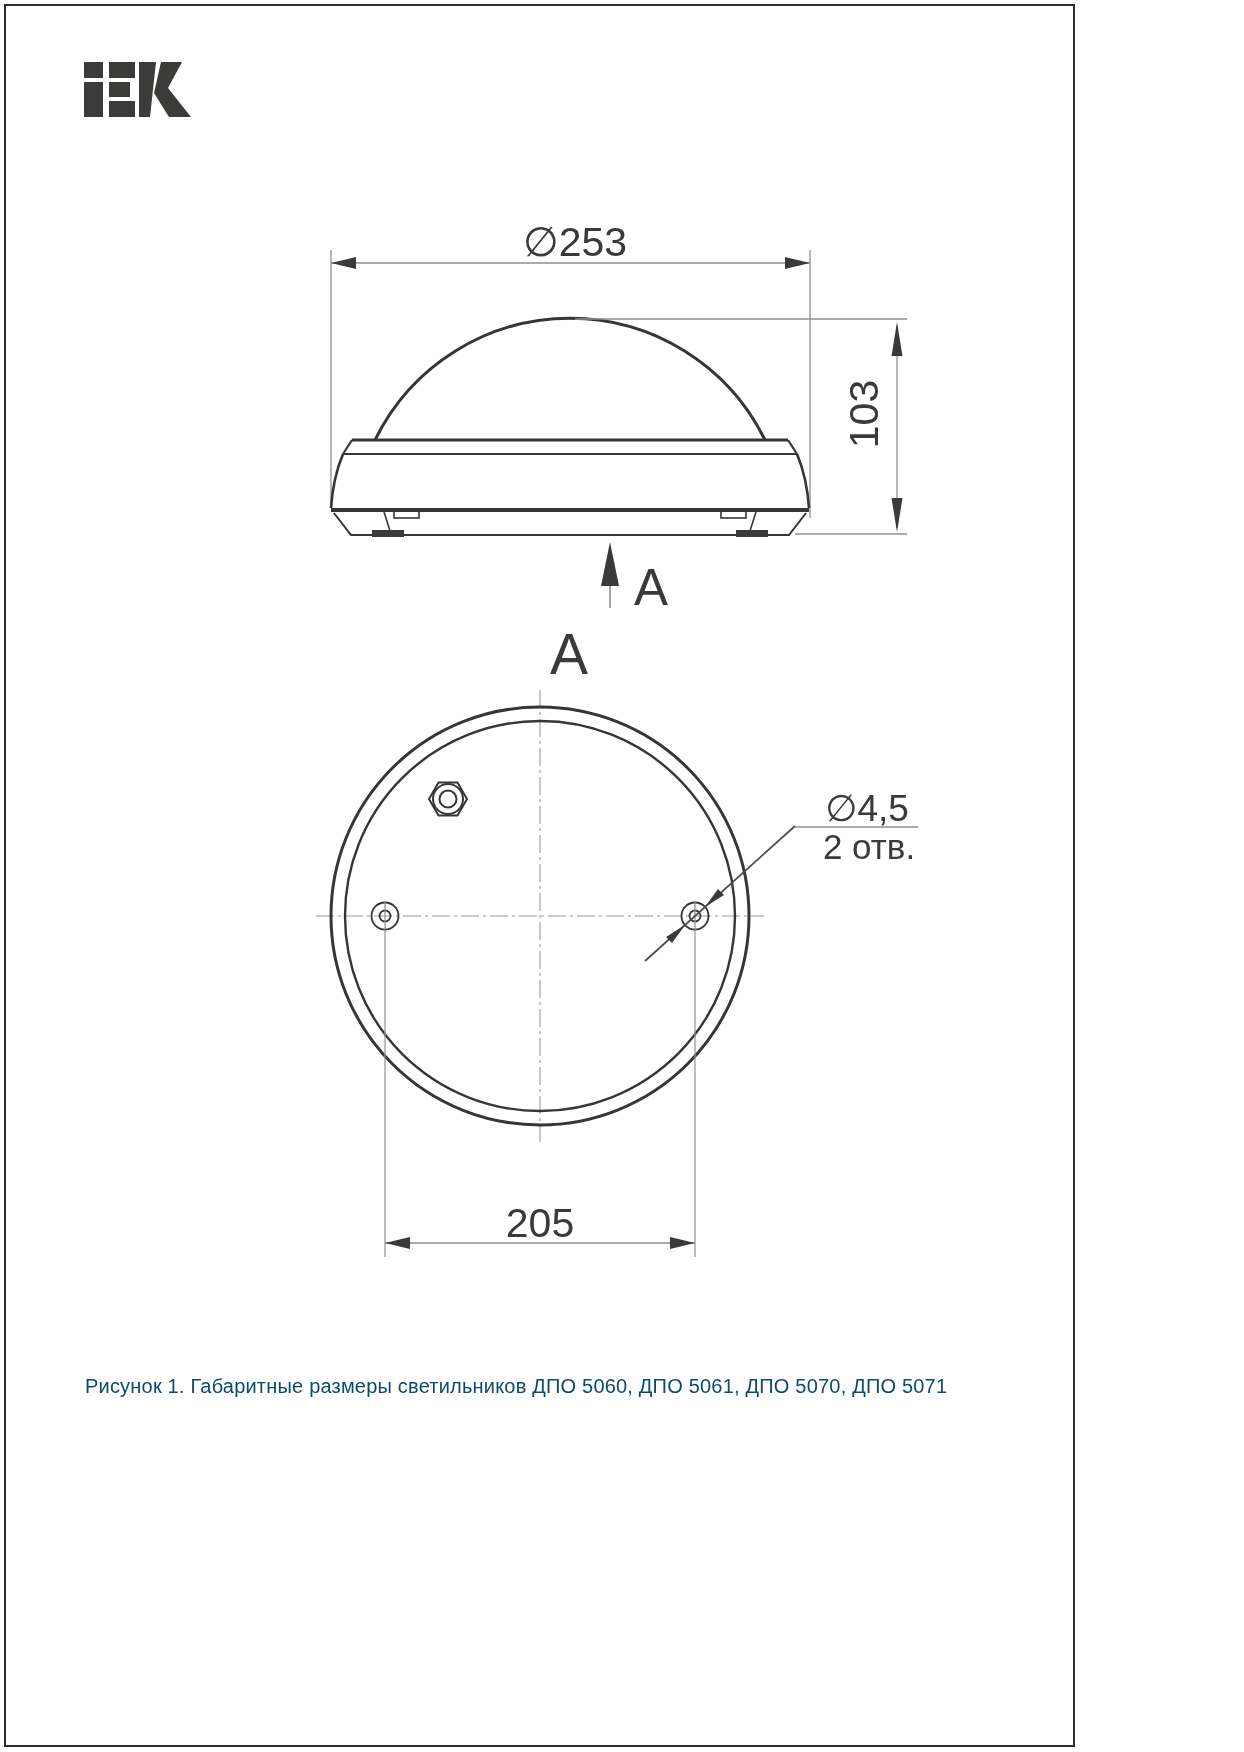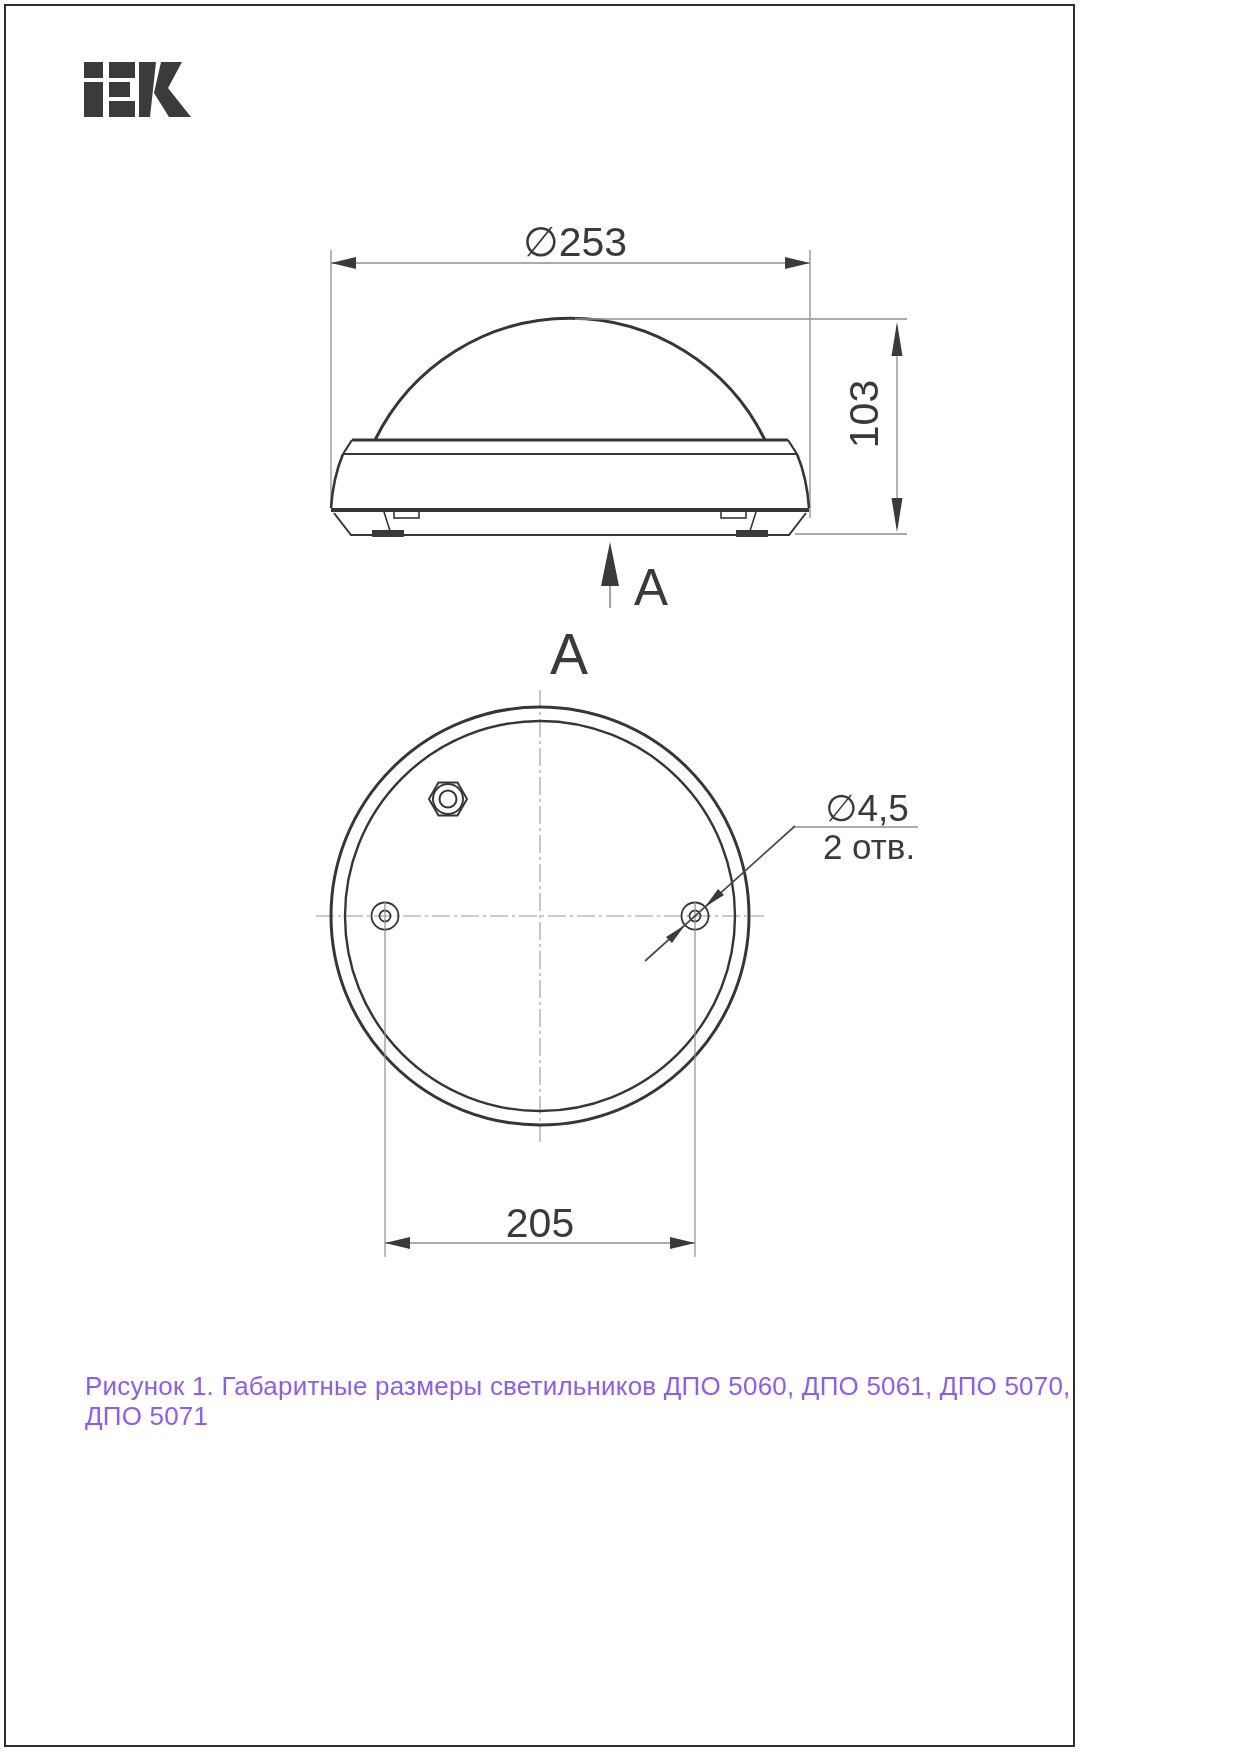--- a/index.html
+++ b/index.html
@@ -25,23 +25,23 @@
     position: absolute;
     left: 0; top: 0;
     width: 1244px;
     height: 1752px;
   }
   .caption {
     position: absolute;
     left: 85px;
     top: 1371px;
     width: 1050px;
-    font-size: 26px;
+    font-size: 20px;
     line-height: 30px;
-    color: #8b5cf6;
+    color: #0c4a6e;
     letter-spacing: 0.2px;
   }
   text { font-family: "Liberation Sans", "DejaVu Sans", sans-serif; }
 </style>
 </head>
 <body>
 
 <div class="page">
   <div class="page-border"></div>
 

